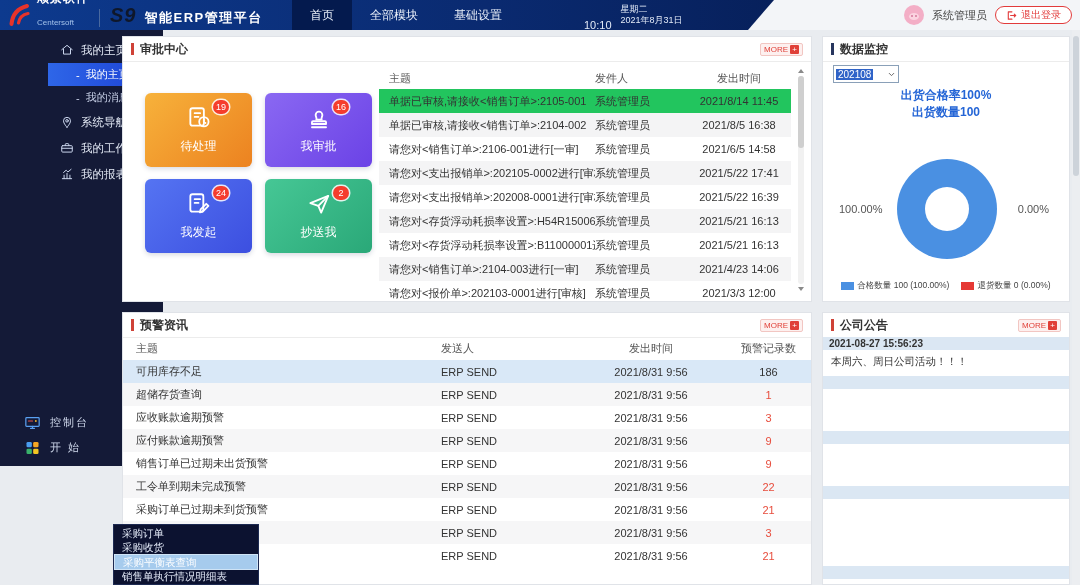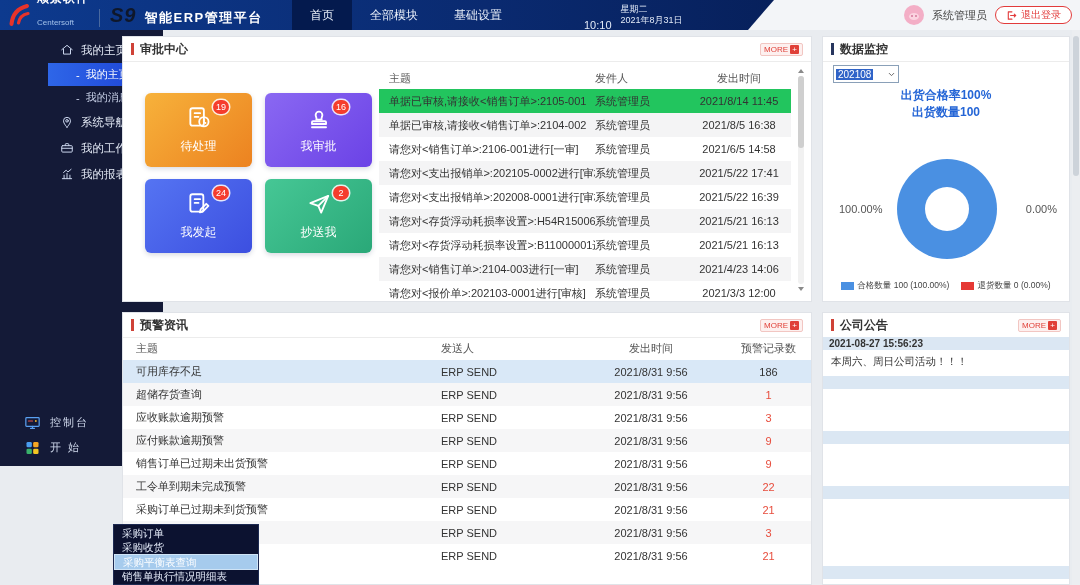--- a/index.html
+++ b/index.html
@@ -99,21 +99,21 @@
     display:flex;align-items:center;font-size:10px;cursor:pointer;box-sizing:border-box;}
   .m-select-val{background:#2f63c8;color:#fff;padding:0 2px;margin-left:2px;}
   .m-select-arrow{margin-left:auto;width:9px;height:9px;color:#666;margin-right:2px;}
   .m-select-arrow svg{width:100%;height:100%;}
   .m-metrics{position:absolute;left:0;top:50px;width:100%;text-align:center;color:#2465d6;font-weight:bold;
     font-size:12px;line-height:17px;}
   .donut{position:absolute;left:74px;top:122px;width:100px;height:100px;border-radius:50%;background:#4a90e2;}
   .donut-hole{position:absolute;left:28px;top:28px;width:44px;height:44px;border-radius:50%;background:#fff;}
   .donut-label{position:absolute;top:166px;font-size:11px;color:#555;}
   .dl-left{left:16px;}
-  .dl-right{right:12px;}
+  .dl-right{right:20px;}
   .m-legend{position:absolute;left:0;bottom:9px;width:100%;display:flex;justify-content:center;gap:12px;
     font-size:8.5px;color:#444;}
   .legend-item{display:flex;align-items:center;gap:3px;}
   .legend-swatch{width:13px;height:8px;flex:none;}
 
   
   .altable{position:absolute;left:0;top:24px;right:0;font-size:11px;}
   .alhead{display:flex;height:23px;align-items:center;color:#555;}
   .alcol-subject{flex:1;padding-left:13px;text-align:left;white-space:nowrap;overflow:hidden;}
   .alcol-sender{width:135px;text-align:left;flex:none;}

